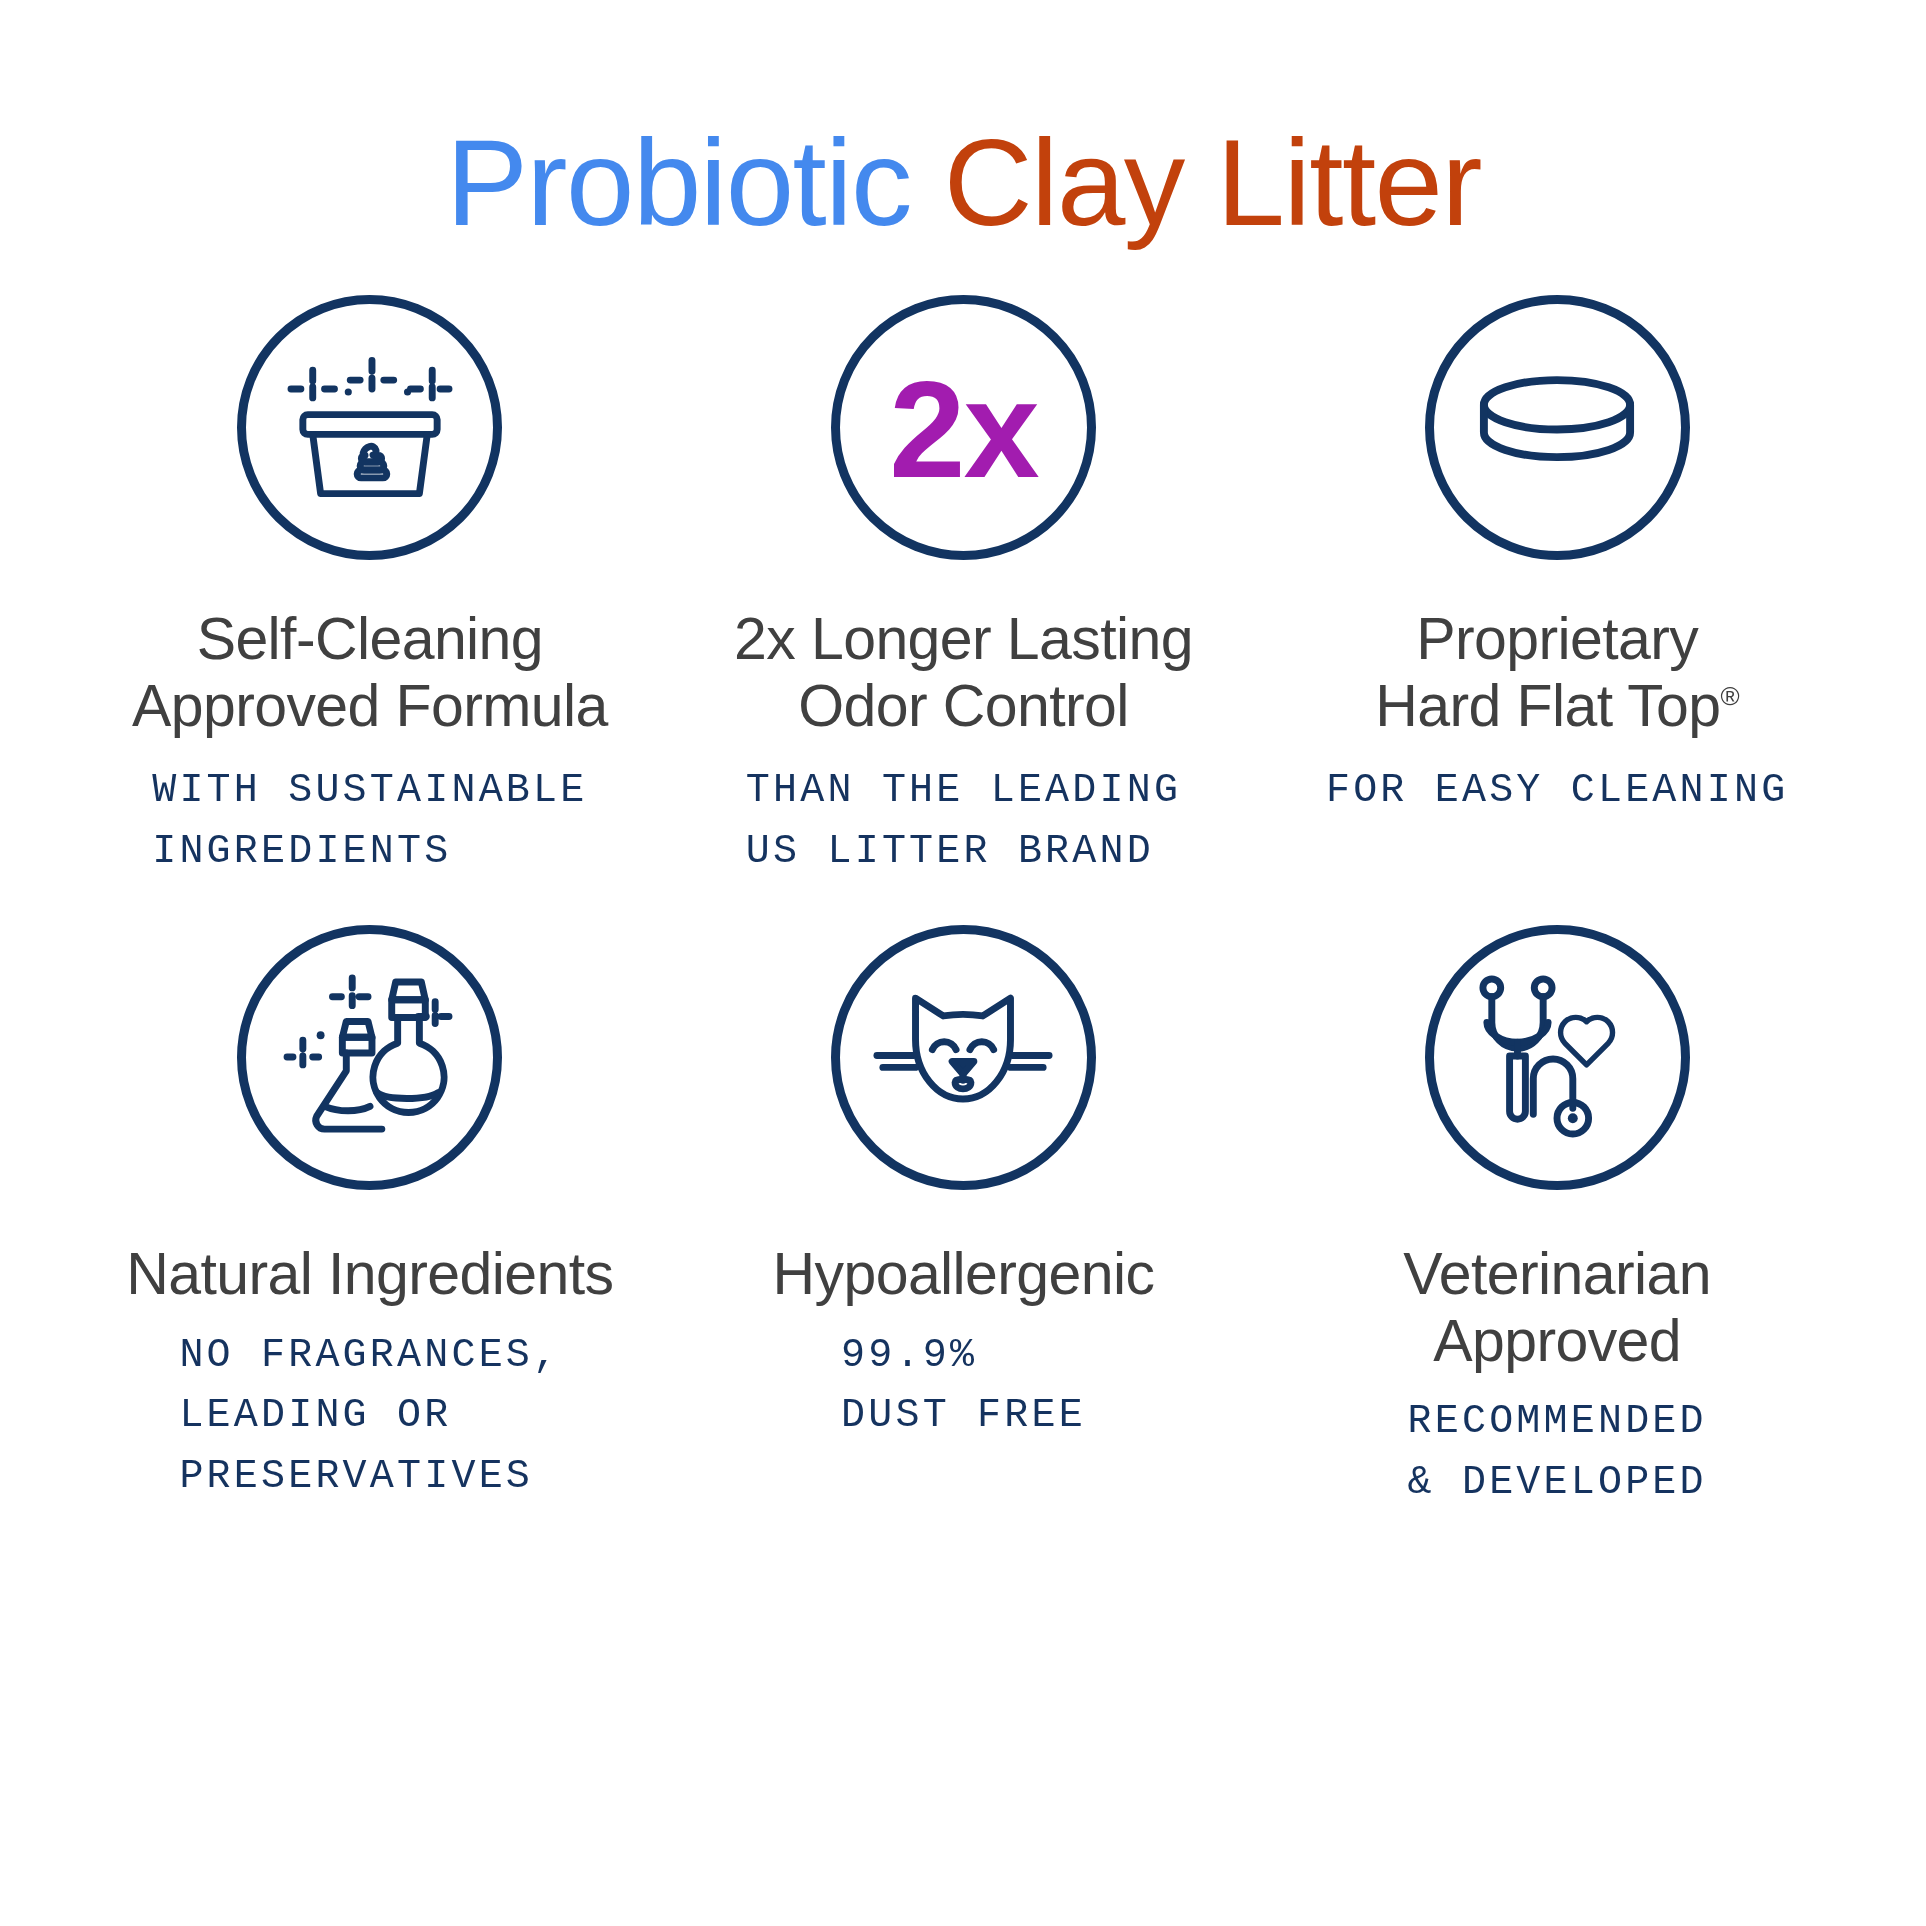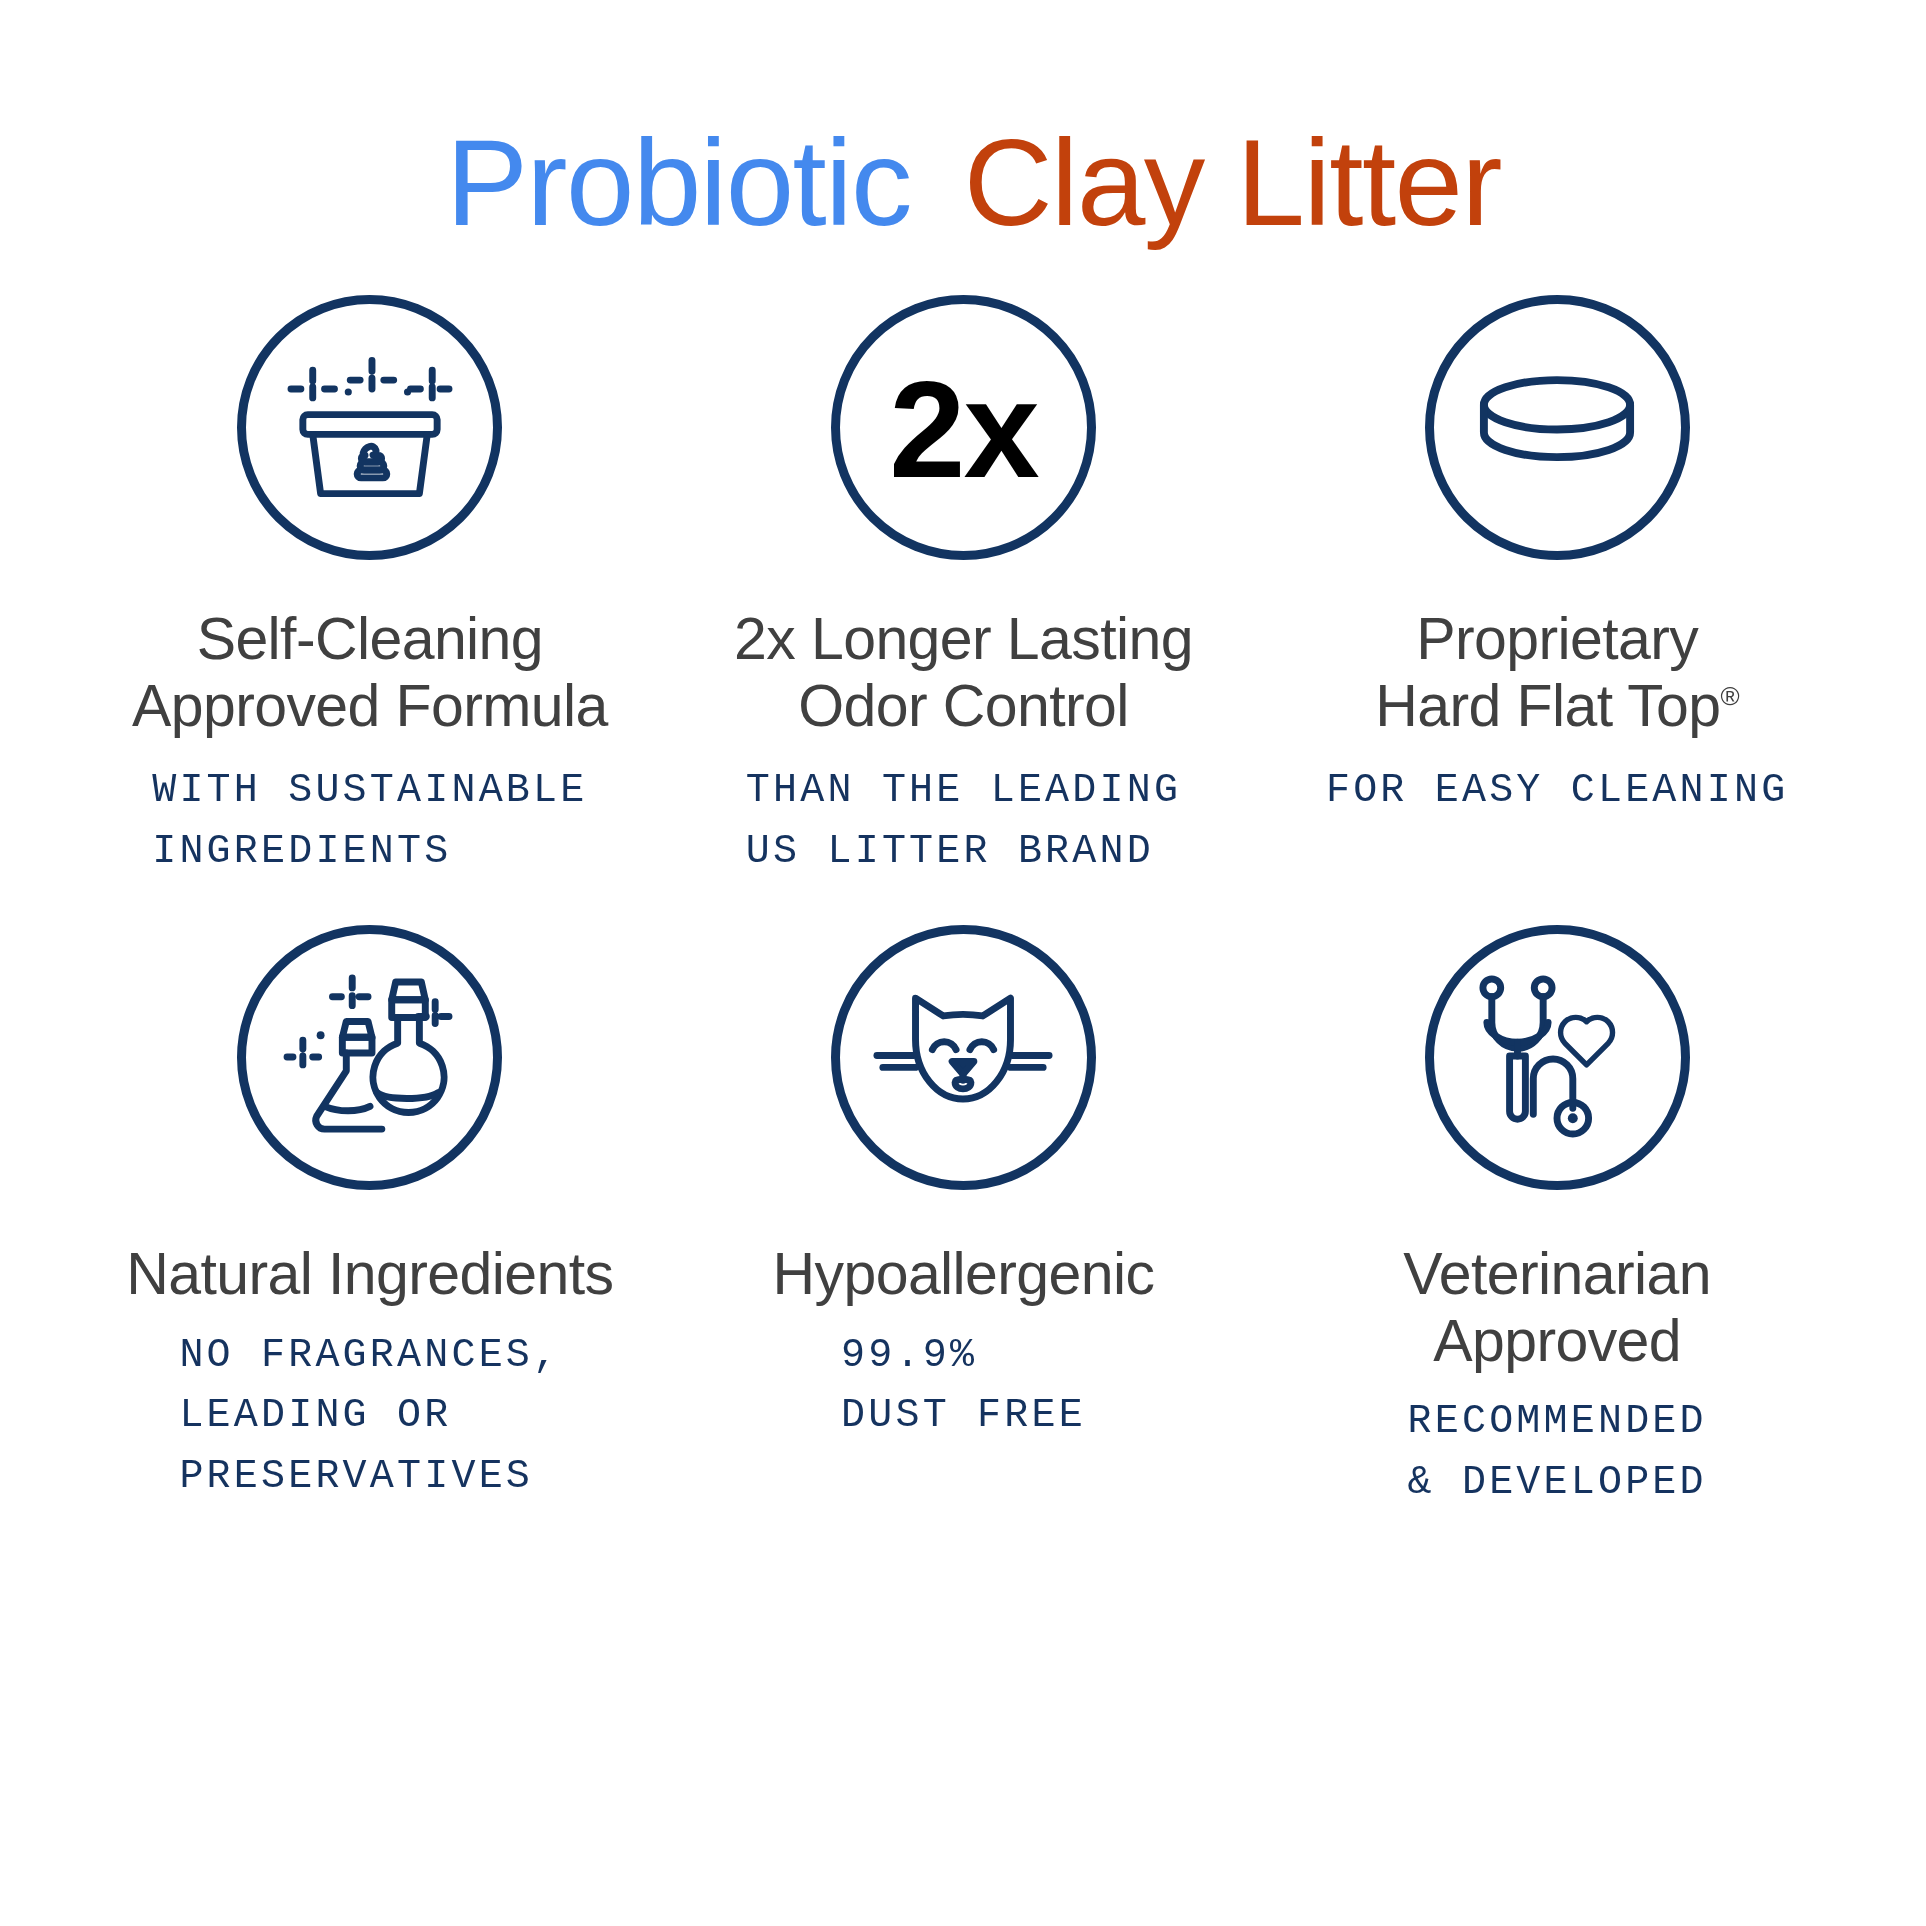--- a/index.html
+++ b/index.html
@@ -33,21 +33,21 @@
     margin-top: 121px;
     line-height: 1.0;
     white-space: nowrap;
   }
   .title {
     font-family: "Liberation Sans", sans-serif;
     font-size: 123px;
     font-weight: 400;
     letter-spacing: -1.5px;
   }
-  .title .t-light { color: #4489ee; margin-left: 20px; }
+  .title .t-light { color: #4489ee; }
   .title .t-dark  { color: #c2410c; }
 
   
   .grid {
     width: 1927px;
     margin-top: 51px;
     display: grid;
     grid-template-columns: repeat(3, 1fr);
     grid-template-rows: auto auto;
     row-gap: 42px;
@@ -70,21 +70,21 @@
     align-items: center;
     justify-content: center;
     flex: 0 0 auto;
   }
   .circle svg { display: block; overflow: visible; }
 
   .big2x {
     font-family: "Liberation Sans", sans-serif;
     font-size: 137px;
     font-weight: 700;
-    color: #000000;
+    color: #a21caf;
     letter-spacing: -2px;
     line-height: 1;
     transform: translateY(2px);
   }
 
   
   .headline {
     margin-top: 46px;
     color: #404040;
     font-size: 59px;

